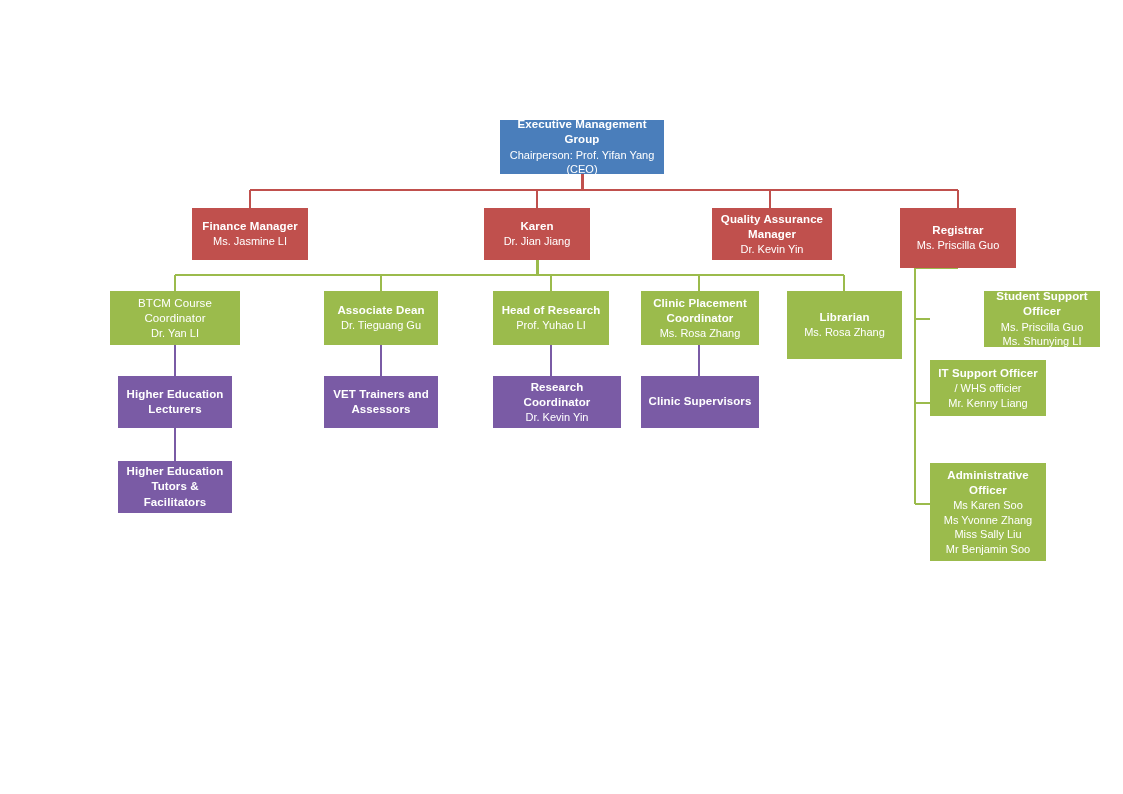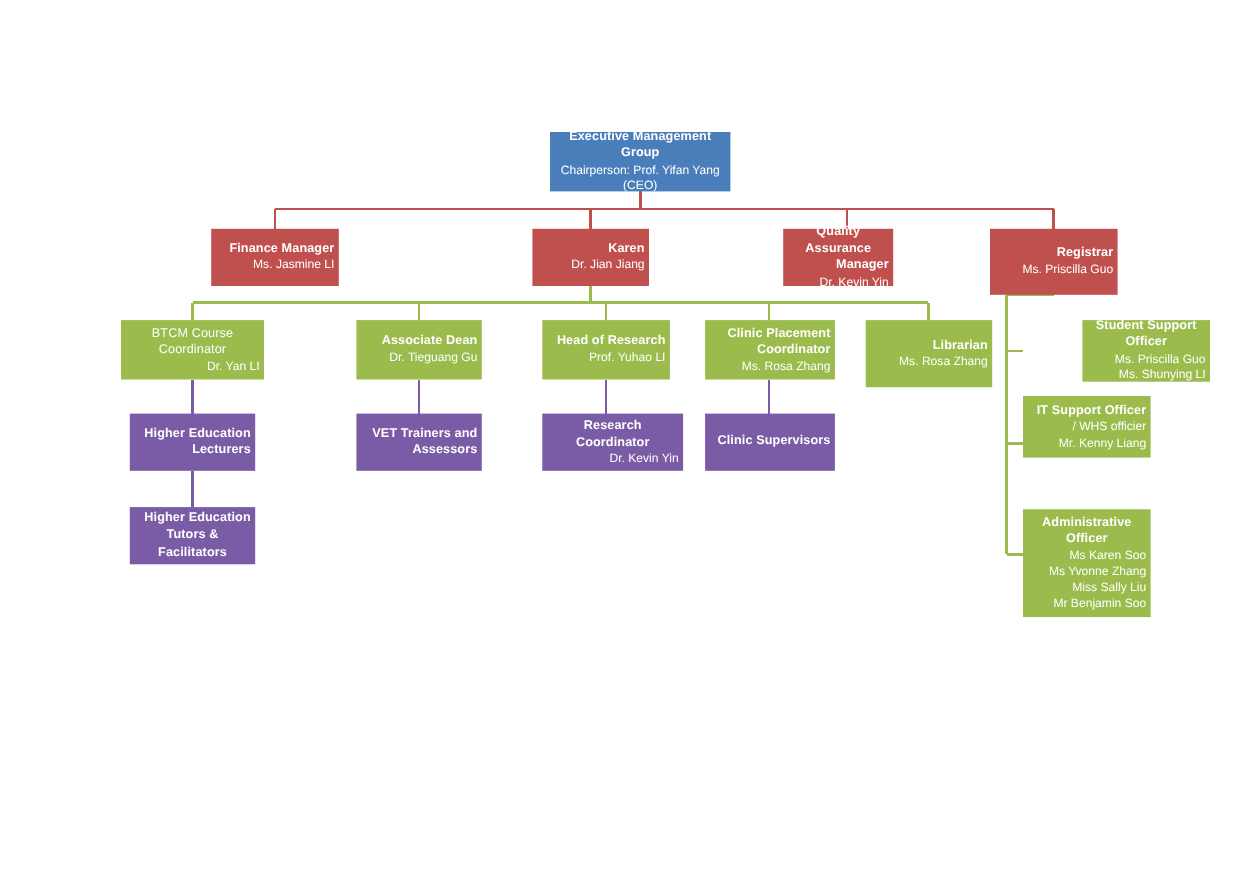--- a/index.html
+++ b/index.html
@@ -19,21 +19,21 @@
     left: 0;
     top: 0;
     width: 1123px;
     height: 794px;
   }
   .node {
     position: absolute;
     box-sizing: border-box;
     display: flex;
     flex-direction: column;
-    align-items: flex-end;
+    align-items: center;
     justify-content: center;
     text-align: center;
     color: #ffffff;
     line-height: 1.32;
     padding: 2px 4px;
     z-index: 2;
   }
   .node .title {
     font-weight: bold;
     font-size: 11.5px;
@@ -106,21 +106,21 @@
 <div class="node red" style="left:192px; top:208px; width:116px; height:52px;">
   <div class="title">Finance Manager</div>
   <div class="sub">Ms. Jasmine LI</div>
 </div>
 
 <div class="node red" style="left:484px; top:208px; width:106px; height:52px;">
   <div class="title">Karen</div>
   <div class="sub">Dr. Jian Jiang</div>
 </div>
 
-<div class="node red" style="left:712px; top:208px; width:100px; height:52px;">
+<div class="node red" style="left:712px; top:208px; width:120px; height:52px;">
   <div class="title">Quality Assurance</div>
   <div class="title">Manager</div>
   <div class="sub">Dr. Kevin Yin</div>
 </div>
 
 <div class="node red" style="left:900px; top:208px; width:116px; height:60px;">
   <div class="title">Registrar</div>
   <div class="sub">Ms. Priscilla Guo</div>
 </div>
 
@@ -138,21 +138,21 @@
   <div class="title">Head of Research</div>
   <div class="sub">Prof. Yuhao LI</div>
 </div>
 
 <div class="node green" style="left:641px; top:291px; width:118px; height:54px;">
   <div class="title">Clinic Placement</div>
   <div class="title">Coordinator</div>
   <div class="sub">Ms. Rosa Zhang</div>
 </div>
 
-<div class="node green" style="left:787px; top:291px; width:115px; height:61px;">
+<div class="node green" style="left:787px; top:291px; width:115px; height:68px;">
   <div class="title">Librarian</div>
   <div class="sub">Ms. Rosa Zhang</div>
 </div>
 
 <div class="node green" style="left:984px; top:291px; width:116px; height:56px;">
   <div class="title">Student Support Officer</div>
   <div class="sub">Ms. Priscilla Guo</div>
   <div class="sub">Ms. Shunying LI</div>
 </div>
 

